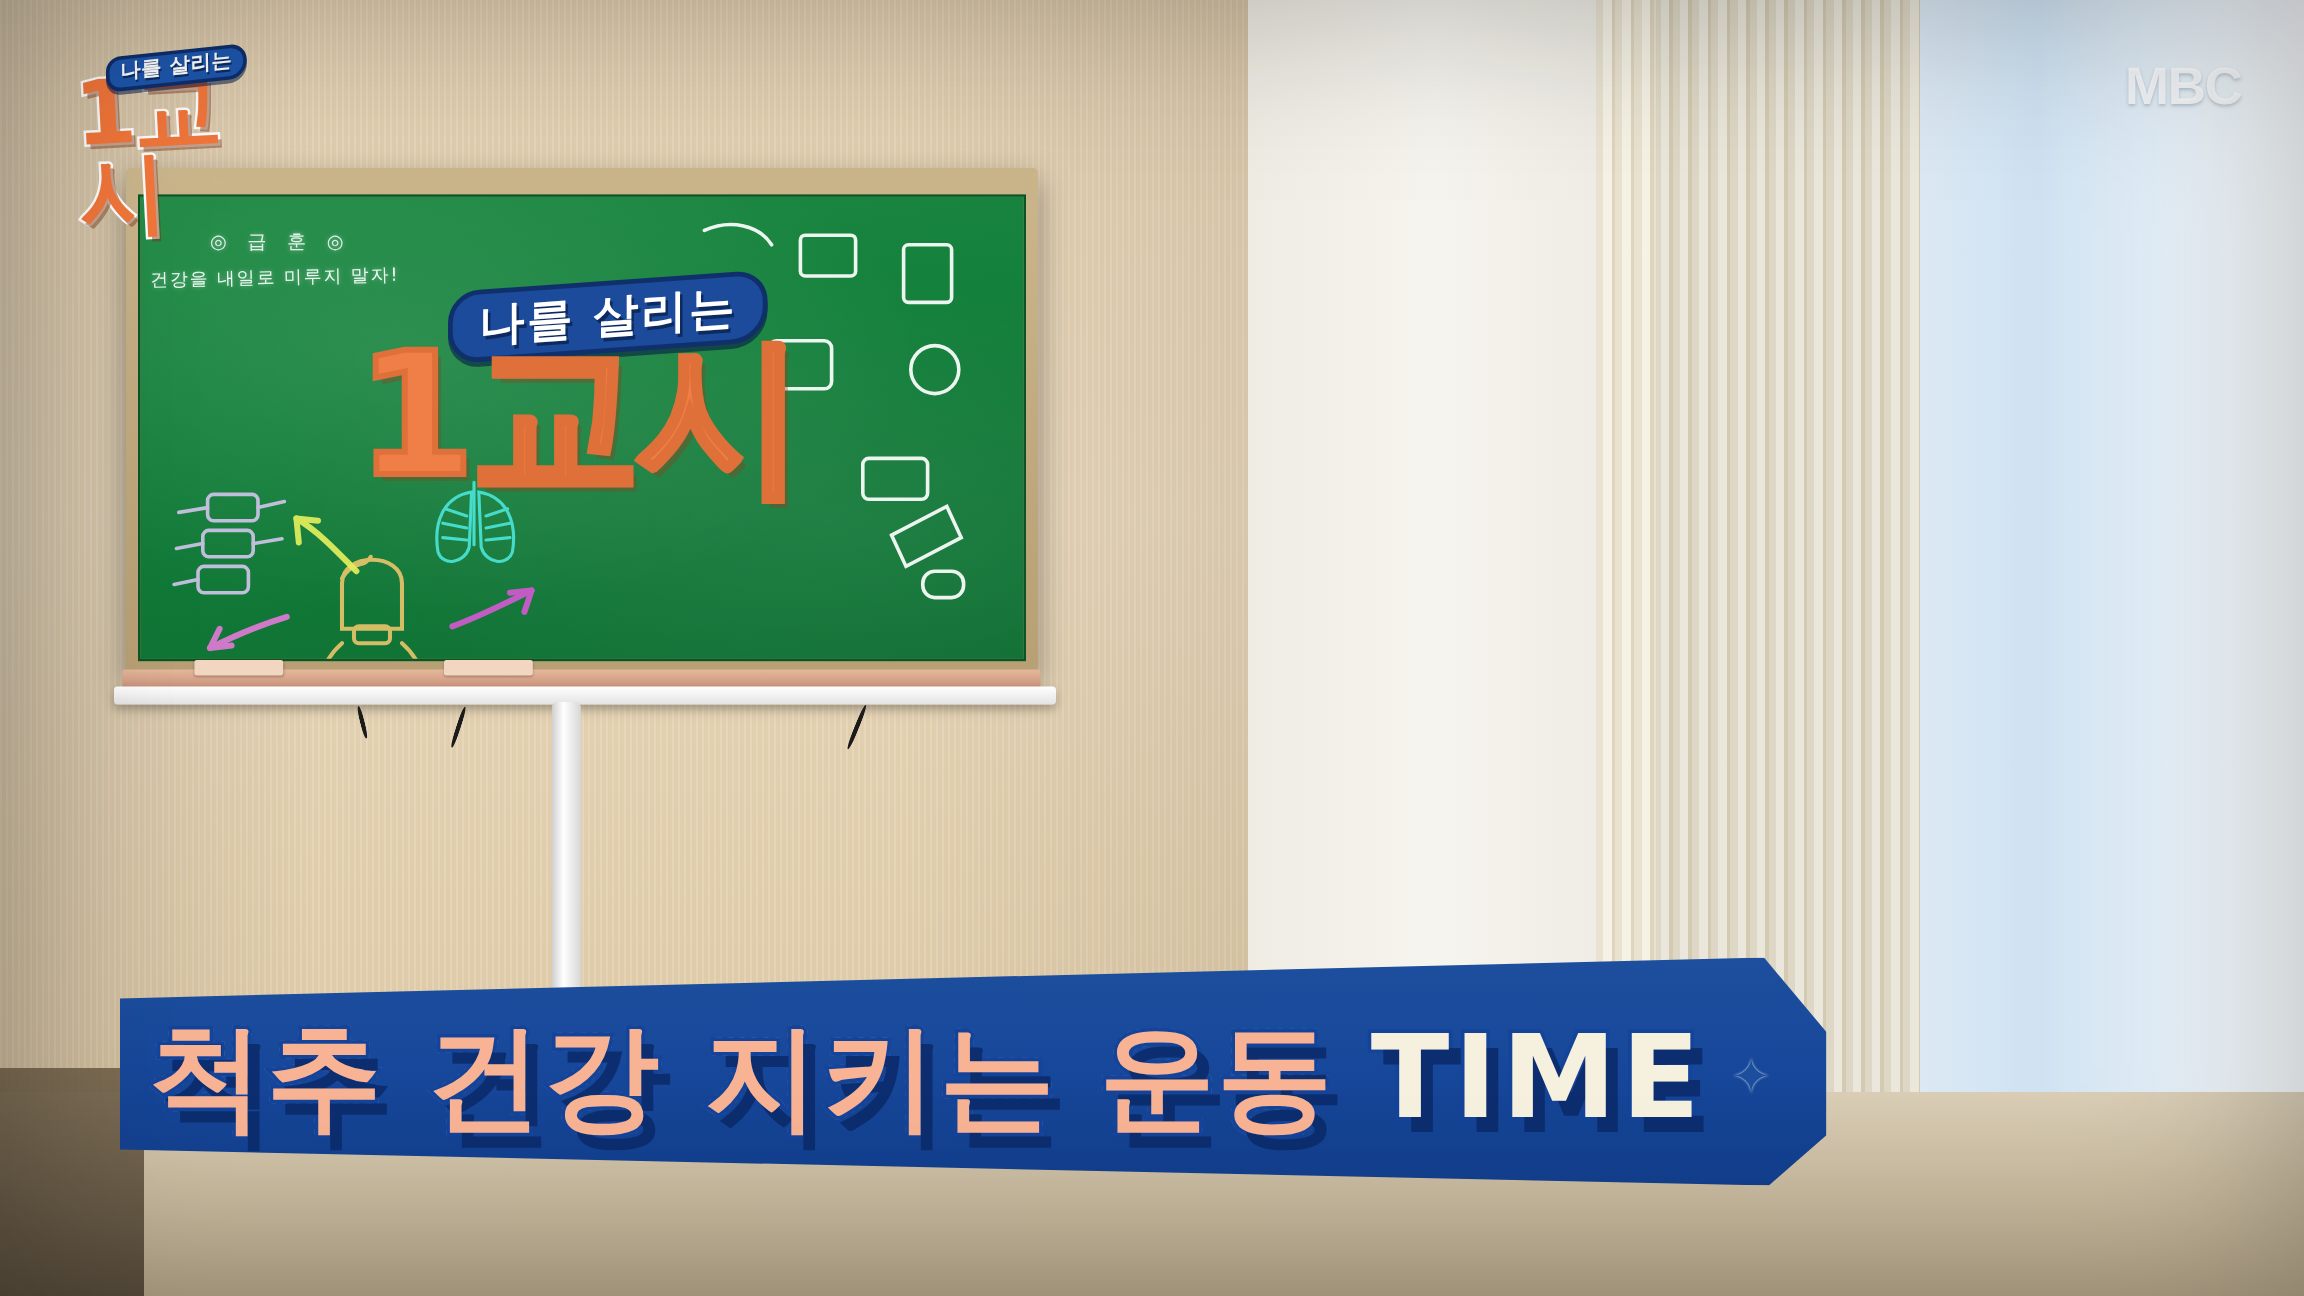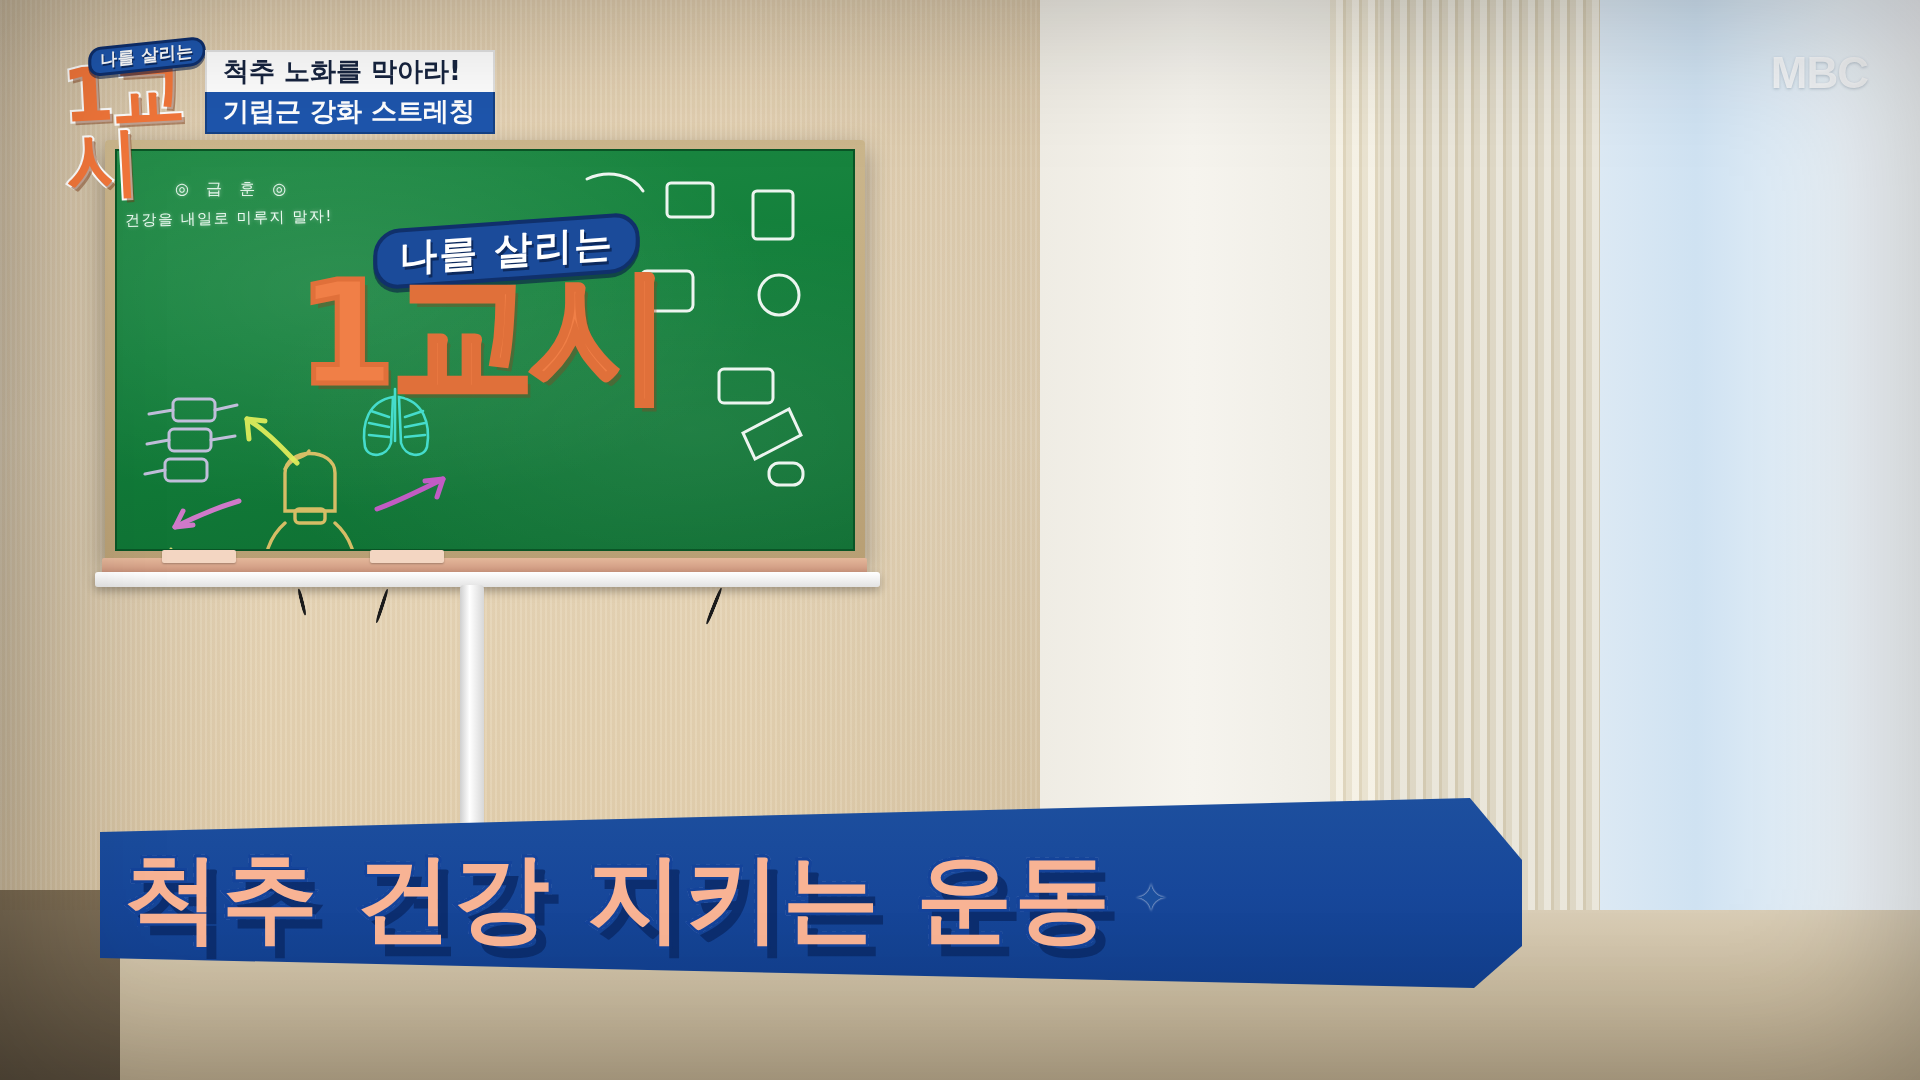--- a/index.html
+++ b/index.html
@@ -52,21 +52,21 @@
     opacity:.85;
   }
 
   
   #board-wrap { position:absolute; left:105px; top:140px; width:760px; height:425px; }
   .board-frame {
     position:absolute; inset:0;
     background:linear-gradient(180deg,#cbb68c,#b89f74);
     border-radius:4px;
     box-shadow:0 10px 26px rgba(0,0,0,.35);
-    padding:9px 10px 14px 10px;
+    padding:22px 10px 14px 10px;
   }
   .board-face {
     position:relative; width:100%; height:100%;
     background:
       radial-gradient(ellipse at 30% 35%, rgba(255,255,255,.10), rgba(0,0,0,0) 60%),
       radial-gradient(ellipse at 78% 70%, rgba(255,255,255,.07), rgba(0,0,0,0) 55%),
       linear-gradient(170deg,#1f8a44 0%, #13803b 40%, #0e6e32 100%);
     overflow:hidden;
     border:2px solid #0a5526;
   }
@@ -374,30 +374,27 @@
   <div class="cable" style="left:300px; top:588px; height:28px; transform:rotate(-14deg);"></div>
   <div class="cable" style="left:712px; top:586px; height:40px; transform:rotate(22deg);"></div>
 
   <div id="show-logo">
     <div class="sl-banner">
       <span>나를 살리는</span>
     </div>
     <div class="sl-big">1교시</div>
   </div>
 
-  <div id="titlebars">
-    <div class="tb tb-1">척추 노화를 막아라!</div>
-    <div class="tb tb-2">기립근 강화 스트레칭</div>
-  </div>
 
   <div id="mbc">MBC</div>
 
 
   <div id="ribbon">
     <div class="ribbon-body"></div>
     <div class="ribbon-text">
       <span class="rt-ko">척추 건강 지키는 운동</span>
+      <span class="rt-en">TIME</span>
       <span class="rt-star">✦</span>
     </div>
   </div>
 
   <div class="vignette"></div>
 </div>
 
 </body></html>

